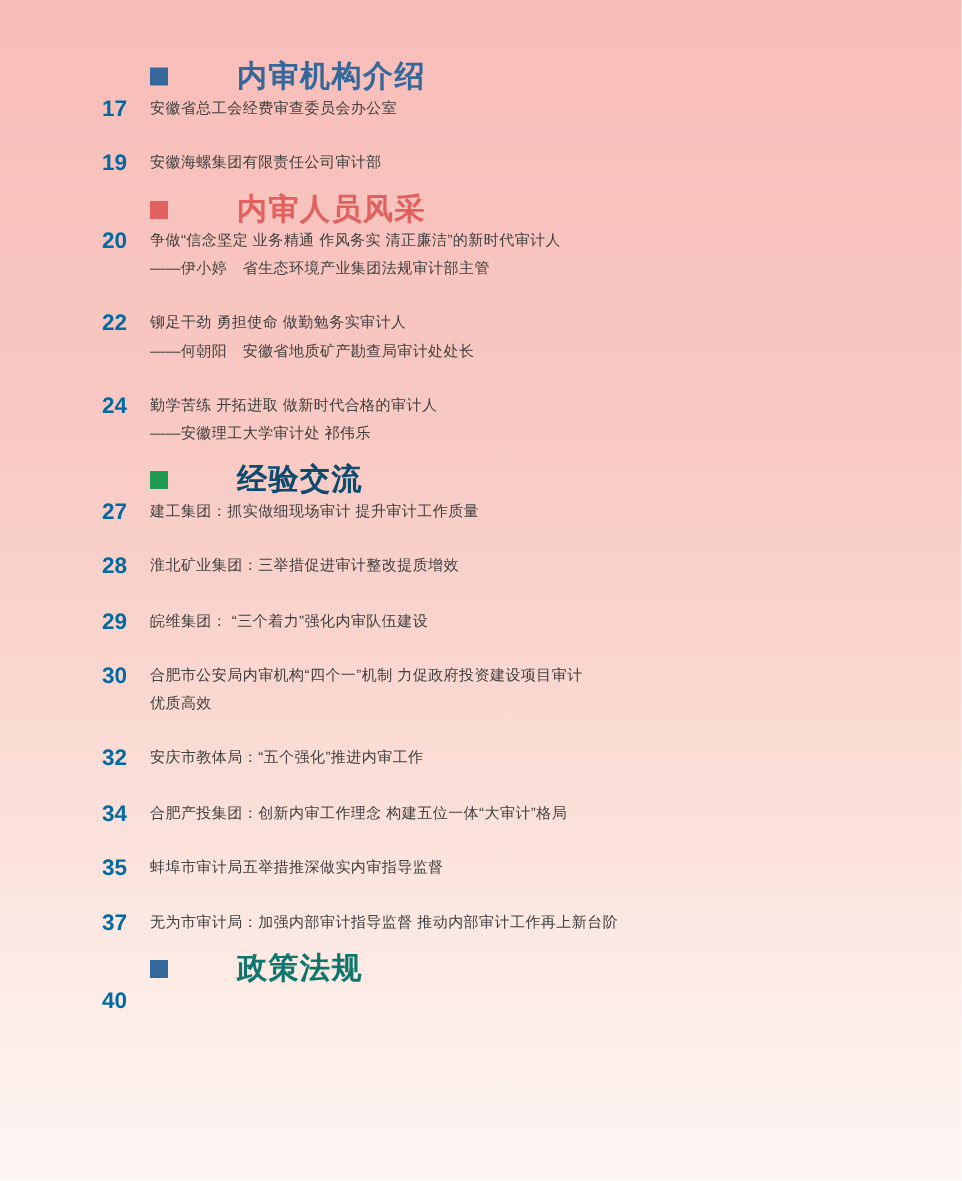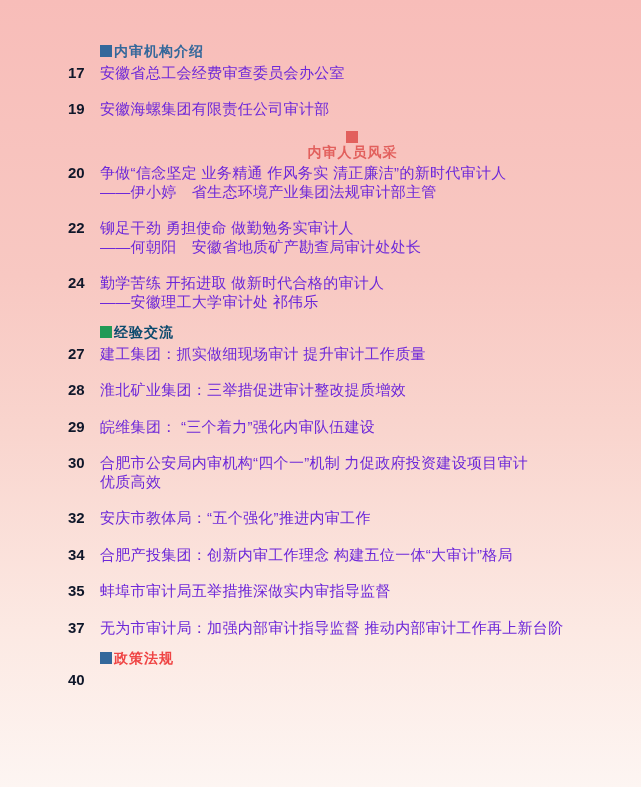--- a/index.html
+++ b/index.html
@@ -15,49 +15,50 @@
   }
   .toc {
     padding: 42px 36px 0 68px;
     box-sizing: border-box;
   }
   .section-header {
     display: flex;
     align-items: center;
     margin: -6px 0 3px 32px;
     line-height: 18.5px;
-    font-size: 14px;
+    font-size: 20px;
     font-weight: bold;
     letter-spacing: 1px;
+    gap: 44px;
   }
   .section:first-child .section-header {
     margin-top: 0;
   }
   .marker {
     display: inline-block;
     width: 12px;
     height: 12px;
     margin-right: 2px;
     flex-shrink: 0;
   }
   .entry {
     display: flex;
     margin-bottom: 18px;
   }
   .entry .num {
     width: 32px;
     flex-shrink: 0;
     font-size: 15px;
     font-weight: bold;
-    color: #0f172a;
+    color: #0369a1;
     line-height: 18.5px;
   }
   .entry .lines {
-    font-size: 15px;
-    color: #6d28d9;
+    font-size: 10px;
+    color: #404040;
     letter-spacing: 0.3px;
     line-height: 18.5px;
   }
   .entry .lines .line {
     white-space: nowrap;
   }
 </style>
 </head>
 <body>
 
@@ -78,21 +79,21 @@
 
   <div class="entry">
     <span class="num">19</span>
     <span class="lines">
           <div class="line">安徽海螺集团有限责任公司审计部</div>
         </span>
   </div>
 </div>
 
   <div class="section">
-    <div class="section-header" style="color: rgb(226, 96, 93); flex-direction: column;">
+    <div class="section-header" style="color: rgb(226, 96, 93);">
       <span class="marker" style="background: rgb(226, 96, 93);"></span>
       <span class="section-label">内审人员风采</span>
     </div>
 
   <div class="entry">
     <span class="num">20</span>
     <span class="lines">
           <div class="line">争做“信念坚定 业务精通 作风务实 清正廉洁”的新时代审计人</div>
           <div class="line">——伊小婷　省生态环境产业集团法规审计部主管</div>
         </span>
@@ -173,21 +174,21 @@
 
   <div class="entry">
     <span class="num">37</span>
     <span class="lines">
           <div class="line">无为市审计局：加强内部审计指导监督 推动内部审计工作再上新台阶</div>
         </span>
   </div>
 </div>
 
   <div class="section">
-    <div class="section-header" style="color: #ef4444;">
+    <div class="section-header" style="color: #0f766e;">
       <span class="marker" style="background: rgb(52, 104, 155);"></span>
       <span class="section-label">政策法规</span>
     </div>
 
   <div class="entry">
     <span class="num">40</span>
   </div>
 </div>
 </div>
 

